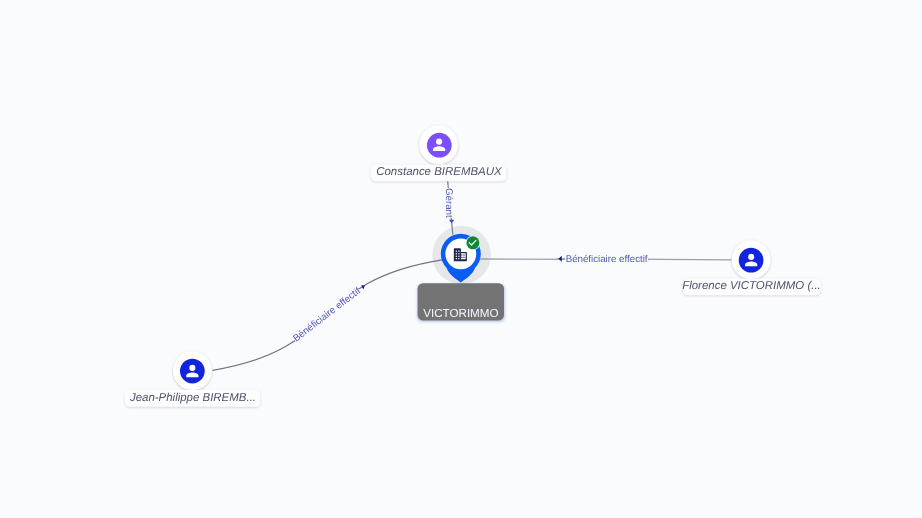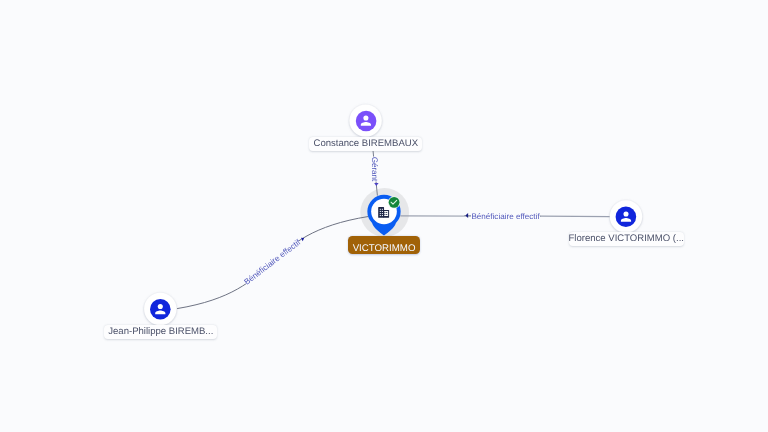--- a/index.html
+++ b/index.html
@@ -3,23 +3,23 @@
 <meta charset="utf-8">
 <title>Graph</title>
 <style>
   html,body{margin:0;padding:0;}
   body{width:768px;height:432px;overflow:hidden;background:#fafbfd;
        font-family:"Liberation Sans",sans-serif;-webkit-font-smoothing:antialiased;text-rendering:geometricPrecision;}
   #stage{position:relative;width:768px;height:432px;background:#fafbfd;}
   svg.layer{position:absolute;left:0;top:0;width:768px;height:432px;overflow:visible;}
   .nodelabel{position:absolute;background:#fdfdfe;color:#4b5169;font-size:9.55px;
      border-radius:4px;white-space:nowrap;height:13.7px;line-height:13.7px;
-     text-align:center;box-shadow:0 0.8px 2px rgba(120,128,148,0.28);}
-  .complabel{position:absolute;background:#a16207;color:#f4f8ff;font-size:9.7px;
-     border-radius:4.5px;white-space:nowrap;height:10.3px;padding-top:8px;line-height:10.3px;
+     text-align:center;box-shadow:0 0.8px 2px rgba(120,128,148,0.28);font-style:italic;}
+  .complabel{position:absolute;background:#737373;color:#f4f8ff;font-size:9.7px;
+     border-radius:4.5px;white-space:nowrap;height:10.3px;padding-top:21px;line-height:10.3px;
      text-align:center;box-shadow:0 0.8px 2px rgba(60,90,170,0.3);}
   .edgelabel{position:absolute;color:#5158bb;font-size:8.1px;white-space:nowrap;
      line-height:9px;transform-origin:0 50%;background:#fafbfd;}
 </style>
 </head>
 <body>
 
 <div id="stage">
 
   <svg class="layer" viewBox="0 0 768 432">

